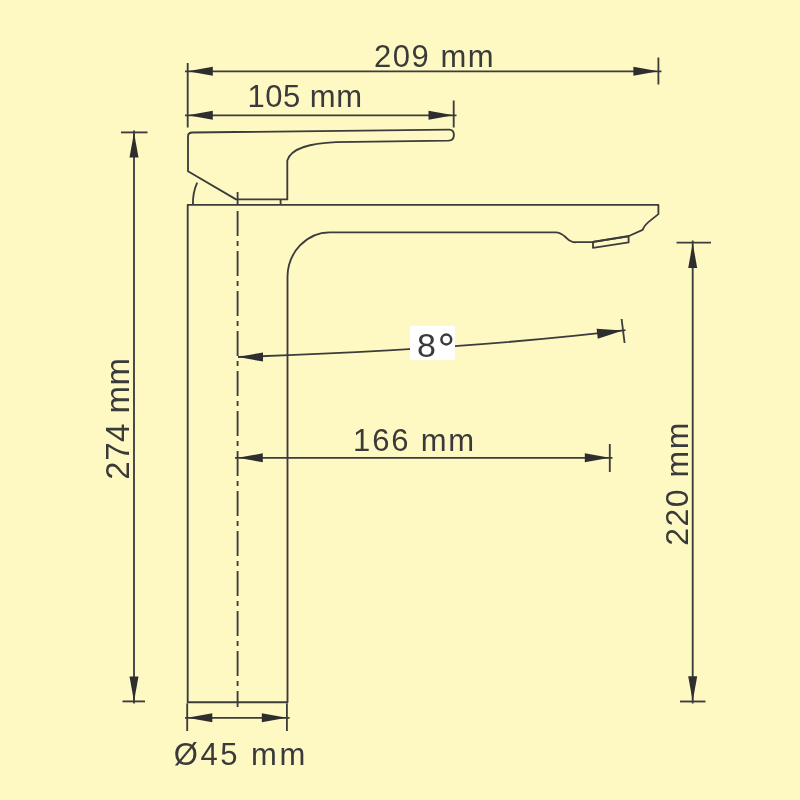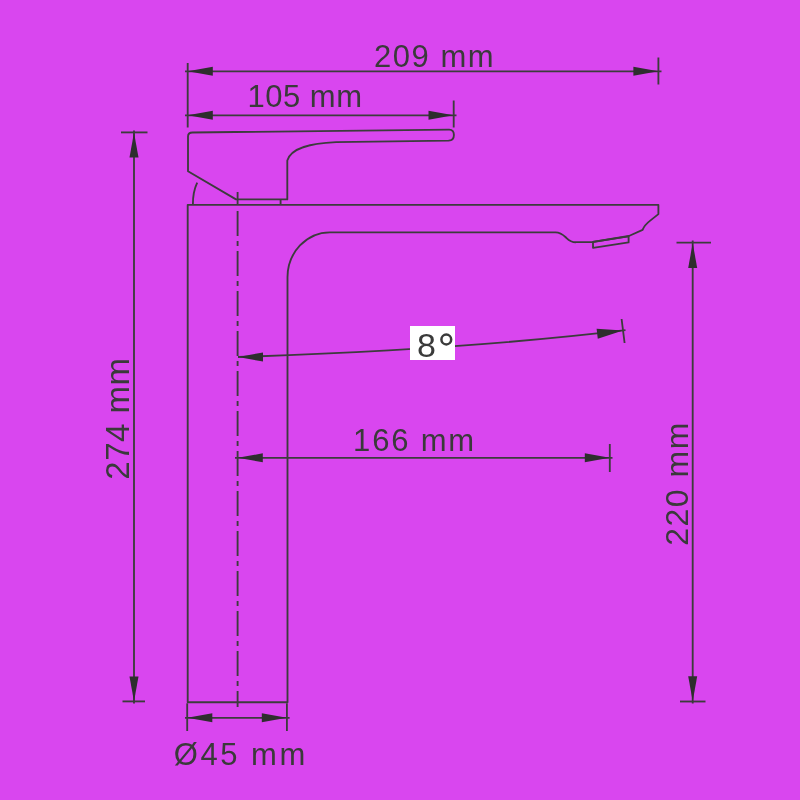--- a/index.html
+++ b/index.html
@@ -1,16 +1,16 @@
 <!DOCTYPE html>
 <html><head>
 <meta charset="utf-8">
 <style>
   html,body{margin:0;padding:0;background:#ffffff;}
-  .wrap{width:800px;height:800px;background:#d946ef;}
+  .wrap{width:800px;height:800px;background:#fef9c3;}
   text{font-family:"Liberation Sans",sans-serif;fill:#3a3a3a;}
 </style>
 </head>
 <body>
 <div class="wrap">
 <svg width="800" height="800" viewBox="0 0 800 800">
   <g stroke="#3c3c3c" stroke-width="1.85" fill="none" stroke-linecap="butt" stroke-linejoin="round">
 
     <path d="M 188,171.3 L 188,136.5 Q 188,132.6 192.5,132.5 L 449,129.6
              C 452.6,129.5 453.9,132.1 453.9,134.9

